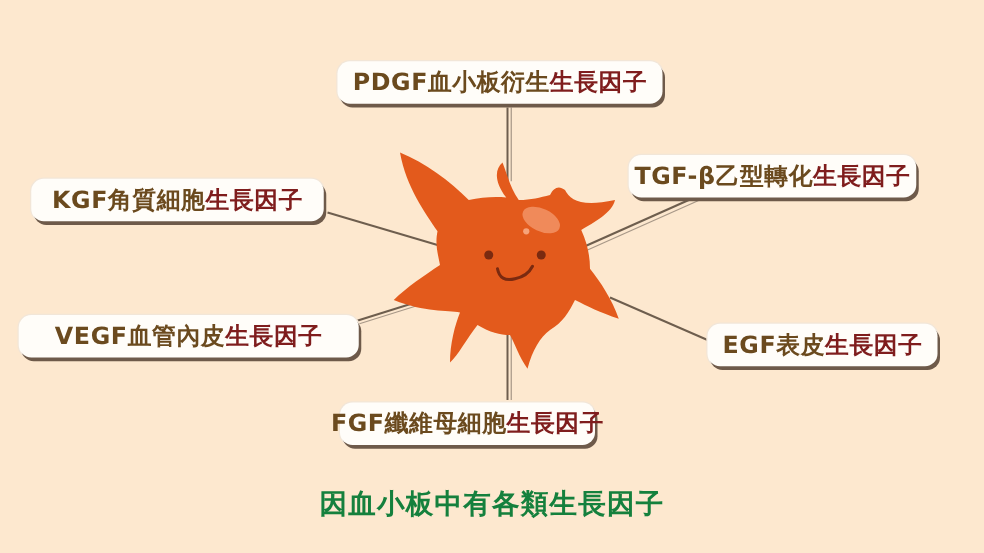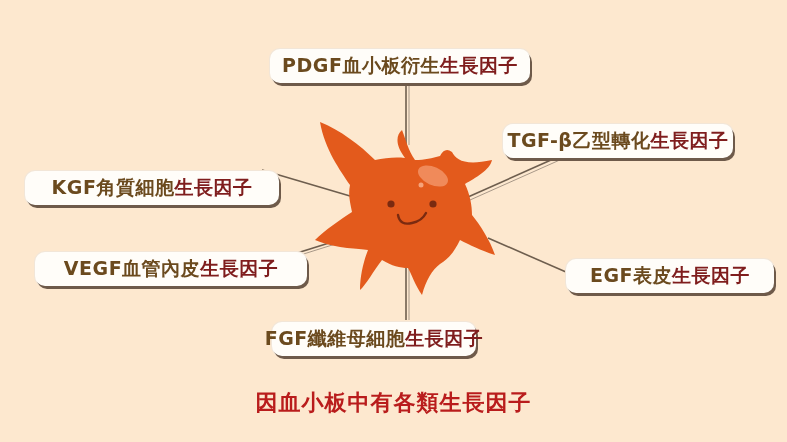--- a/index.html
+++ b/index.html
@@ -47,21 +47,21 @@
       color: #7f1d1d;
     }
     .caption {
       position: absolute;
       left: 0;
       width: 787px;
       top: 388px;
       text-align: center;
       font-size: 22px;
       font-weight: bold;
-      color: #b91c1c;
+      color: #15803d;
       letter-spacing: 1px;
     }
     svg.platelet {
       position: absolute;
       left: 300px;
       top: 90px;
       width: 210px;
       height: 230px;
     }
   </style>
@@ -126,31 +126,31 @@
   <div class="label-box" style="left:270px; top:49px; width:260px;">
     <span class="prefix">PDGF血小板衍生</span>
       <span class="suffix">生長因子</span>
   </div>
 
   <div class="label-box" style="left:503px; top:124px; width:230px;">
     <span class="prefix">TGF-β乙型轉化</span>
       <span class="suffix">生長因子</span>
   </div>
 
-  <div class="label-box" style="left:25px; top:143px; width:254px;margin-top:28px;">
+  <div class="label-box" style="left:25px; top:143px; width:234px;">
     <span class="prefix">KGF角質細胞</span>
       <span class="suffix">生長因子</span>
   </div>
 
-  <div class="label-box" style="left:35px; top:252px; width:272px;">
+  <div class="label-box" style="left:15px; top:252px; width:272px;">
     <span class="prefix">VEGF血管內皮</span>
       <span class="suffix">生長因子</span>
   </div>
 
-  <div class="label-box" style="left:566px; top:259px; width:208px;">
+  <div class="label-box" style="left:566px; top:259px; width:184px;">
     <span class="prefix">EGF表皮</span>
       <span class="suffix">生長因子</span>
   </div>
 
   <div class="label-box" style="left:272px; top:322px; width:204px;align-items:center;">
     <span class="prefix">FGF纖維母細胞</span>
       <span class="suffix">生長因子</span>
   </div>
 
   <div class="caption">因血小板中有各類生長因子</div>

